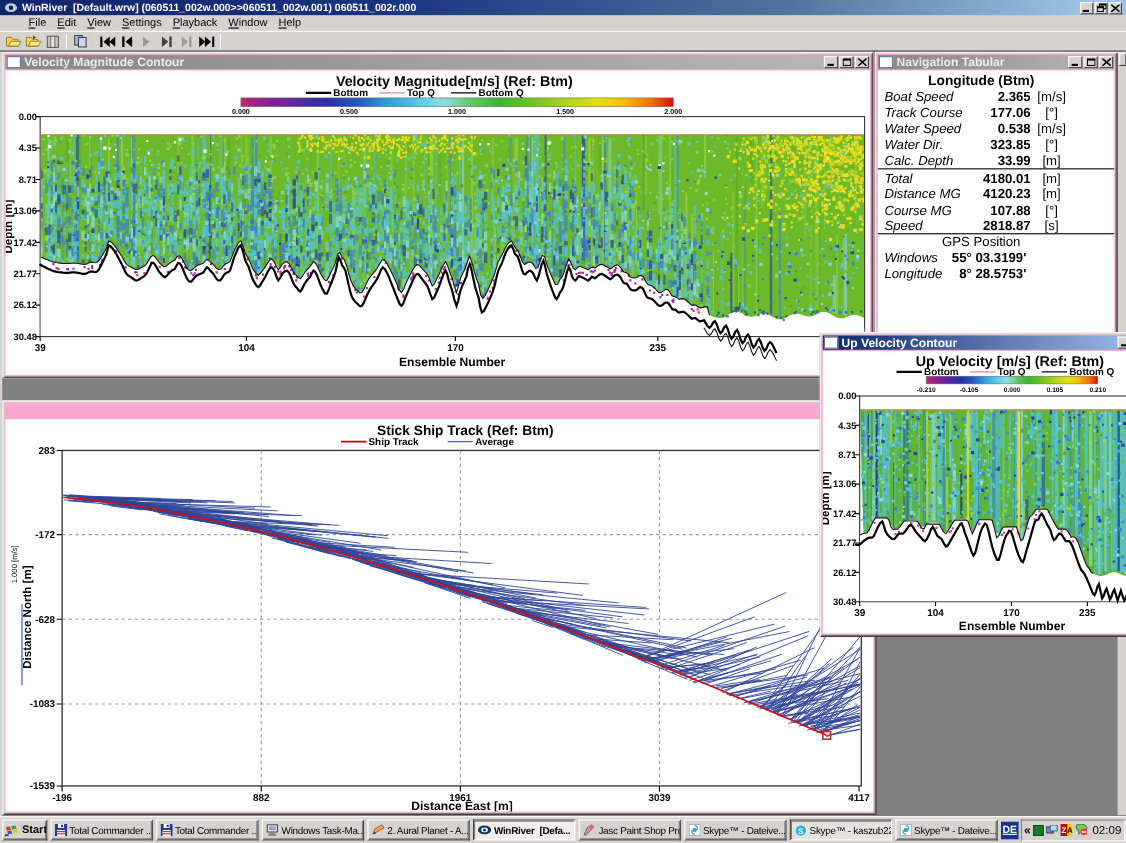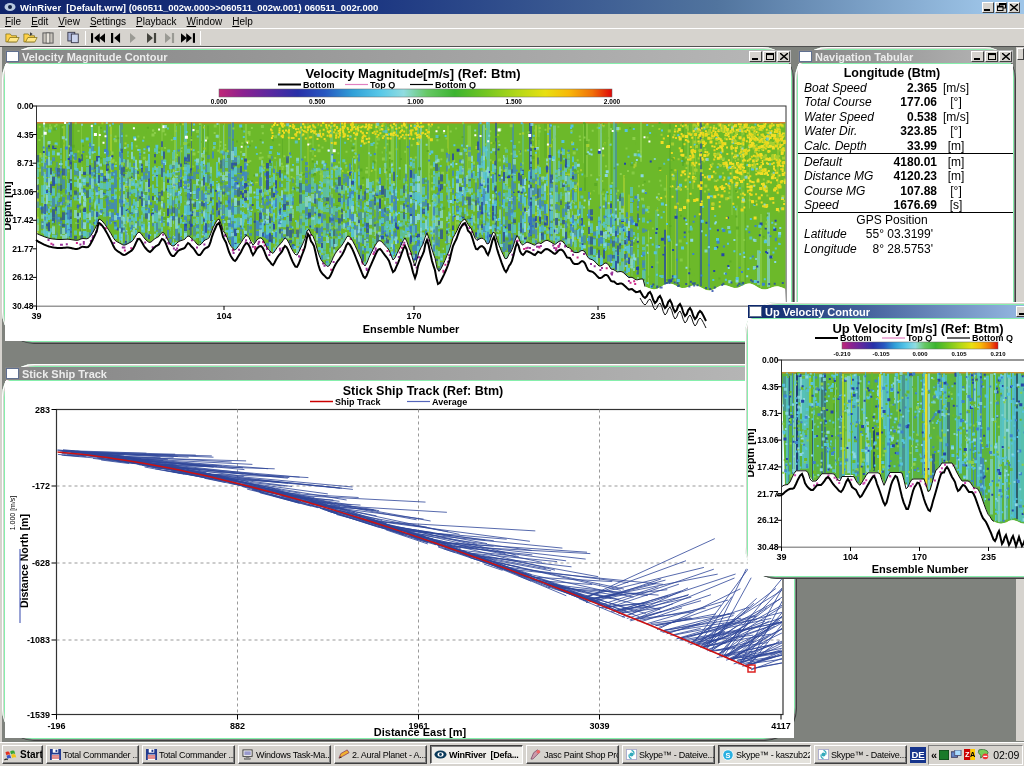--- a/index.html
+++ b/index.html
@@ -5,46 +5,46 @@
 #screen { position:relative; width:1024px; height:766px; background:#d6d3ce; }
 #titlebar { position:absolute; left:0; top:0; width:1024px; height:14px;
   background:linear-gradient(90deg,#10246a 0%,#1a3480 35%,#51749e 70%,#9ec5e8 97%);
   color:#fff; font-size:9.5px; font-weight:bold; display:flex; align-items:center; }
 #titlebar .ticon { margin:0 4px 0 4px; display:flex; }
 #titlebar .txt { white-space:nowrap; }
 .capbtns { position:absolute; right:4px; top:1.5px; display:flex; gap:1px; }
 .cb { width:12px; height:11px; background:#d6d3ce; border:1px solid; border-color:#fff #404040 #404040 #fff;
   display:flex; align-items:center; justify-content:center; }
 #menubar { position:absolute; left:0; top:14px; width:1024px; height:14px; background:#d6d3ce;
-  font-size:10px; display:flex; align-items:center; color:#000; }
+  font-size:10px; display:flex; align-items:center; color:#000;padding-left:21px; }
 #menubar span { padding:0 5px; }
 #menubar u { text-decoration:underline; }
 #toolbar { position:absolute; left:0; top:28px; width:1024px; height:18px; background:#d6d3ce;
   border-top:1px solid #fff; display:flex; align-items:center; }
 #toolbar .tbsep { width:1px; height:14px; background:#808080; border-right:1px solid #fff; margin:0 3px; }
 #toolbar .ticn { width:18px; height:16px; display:flex; align-items:center; justify-content:center; }
 #mdi { position:absolute; left:0; top:46px; width:1024px; height:696px; background:#7f827d;
   border-top:1px solid #505050; }
 .edgeL { position:absolute; left:0; top:0; width:2px; height:696px; background:#d6d3ce; }
-.win { position:absolute; background:#86efac;
-  box-shadow: inset 1px 1px 0 #ffffff, inset -1px -1px 0 #404040, inset 2px 2px 0 #d6d3ce, inset -2px -2px 0 #808080; border-radius: 32px; }
+.win { position:absolute; background:#f9a8d4;
+  box-shadow: inset 1px 1px 0 #ffffff, inset -1px -1px 0 #404040, inset 2px 2px 0 #d6d3ce, inset -2px -2px 0 #808080; }
 .wtitle { position:absolute; left:3px; top:3px; right:3px; height:13px;
   background:linear-gradient(90deg,#868686,#b8b8b8); color:#ececec; font-size:11px; font-weight:bold;
   display:flex; align-items:center; overflow:hidden; }
 .win.active .wtitle { background:linear-gradient(90deg,#0a246a,#a6caf0); color:#fff; }
 .wicon { width:13px; height:11px; background:#fff; border:1px solid #607090; margin:0 3px 0 1px; flex:none; }
 .wbtns { margin-left:auto; display:flex; gap:1px; margin-right:1px; flex:none; }
 .wb { width:13px; height:11px; background:#d6d3ce; border:1px solid; border-color:#fff #404040 #404040 #fff;
   display:flex; align-items:center; justify-content:center; }
 .wcontent { position:absolute; left:3px; top:17px; right:3px; bottom:3px; background:#fff; overflow:hidden; }
 .nvt { position:absolute; left:0; width:188px; text-align:center; font-weight:bold; font-size:12.5px; }
 .nrow { position:absolute; left:0; right:0; height:14.5px; font-size:12px; }
 .nl { position:absolute; left:6px;font-style:italic; }
 .nv { position:absolute; left:2px; width:137px; text-align:right; font-weight:bold; }
-.nv2 { position:absolute; left:0; width:135px; text-align:right; font-weight:normal; }
+.nv2 { position:absolute; left:0; width:135px; text-align:right; font-weight:bold; }
 .nu { position:absolute; left:136px; width:44px; text-align:center; }
 .nhr { position:absolute; left:0; right:0; border-top:1.5px solid #000; }
 #taskbar { position:absolute; left:0; top:742px; width:1024px; height:24px; background:#d6d3ce;
   border-top:1px solid #fff; display:flex; align-items:center; padding:0 2px; gap:3px; }
 .tbtn { height:19px; background:#d6d3ce; border:1px solid; border-color:#fff #404040 #404040 #fff;
   box-shadow:inset -1px -1px 0 #808080; display:flex; align-items:center; font-size:10px; padding:0 3px;
   white-space:nowrap; overflow:hidden; flex:none; }
 .tlab { font-size:9px; letter-spacing:-0.25px; }
 .tbtn.start { width:41px; font-weight:bold; font-size:10px; padding:0 1px;align-items:center; }
 .tbtn:not(.start) { width:93px; }
@@ -642,78 +642,74 @@
           </span>
         </div>
    <div class="wcontent">
           <div class="nvt" style="top:2px">Longitude (Btm)</div>
           <div class="nrow" style="top:16.5px">
             <span class="nl">Boat Speed</span>
             <span class="nv">2.365</span>
             <span class="nu">[m/s]</span>
           </div>
           <div class="nrow" style="top:31px">
-            <span class="nl">Total Course</span>
+            <span class="nl">Track Course</span>
             <span class="nv">177.06</span>
             <span class="nu">[°]</span>
           </div>
           <div class="nrow" style="top:45.5px">
             <span class="nl">Water Speed</span>
             <span class="nv">0.538</span>
             <span class="nu">[m/s]</span>
           </div>
           <div class="nrow" style="top:60px">
             <span class="nl">Water Dir.</span>
             <span class="nv">323.85</span>
             <span class="nu">[°]</span>
           </div>
           <div class="nrow" style="top:74.5px">
             <span class="nl">Calc. Depth</span>
             <span class="nv">33.99</span>
             <span class="nu">[m]</span>
           </div>
           <div class="nhr" style="top:89px"></div>
           <div class="nrow" style="top:90.5px">
-            <span class="nl">Default</span>
+            <span class="nl">Total</span>
             <span class="nv">4180.01</span>
             <span class="nu">[m]</span>
           </div>
           <div class="nrow" style="top:105px">
             <span class="nl">Distance MG</span>
             <span class="nv">4120.23</span>
             <span class="nu">[m]</span>
           </div>
           <div class="nrow" style="top:119.5px">
             <span class="nl">Course MG</span>
             <span class="nv">107.88</span>
             <span class="nu">[°]</span>
           </div>
           <div class="nrow" style="top:134px">
             <span class="nl">Speed</span>
-            <span class="nv">1676.69</span>
+            <span class="nv">2818.87</span>
             <span class="nu">[s]</span>
           </div>
           <div class="nhr" style="top:147.5px"></div>
           <div class="nvt" style="top:148.5px;font-weight:normal;font-size:12px">GPS Position</div>
           <div class="nrow" style="top:163px">
-            <span class="nl">Latitude</span>
+            <span class="nl">Windows</span>
             <span class="nv2">55° 03.3199'</span>
           </div>
           <div class="nrow" style="top:177.5px">
             <span class="nl">Longitude</span>
             <span class="nv2">8° 28.5753'</span>
           </div>
         </div>
  </div>
 
  <div class="win" id="wstick" style="left:2px;top:317px;width:795px;height:377px;">
-   <div class="wtitle">
-          <span class="wicon"></span>
-          <span>Stick Ship Track</span>
-        </div>
    <div class="wcontent"><svg width="789" height="357" viewBox="5 380 789 357" font-family="Liberation Sans,sans-serif">
             <text x="423" y="394" font-size="12.5" font-weight="bold" text-anchor="middle">Stick Ship Track (Ref: Btm)</text>
             <g font-size="9" font-weight="bold">
               <line x1="310" y1="400.5" x2="333" y2="400.5" stroke="#cc0000" stroke-width="1.5"></line>
               <text x="335" y="403.5">Ship Track</text>
               <line x1="407" y1="400.5" x2="430" y2="400.5" stroke="#5566bb" stroke-width="1.2"></line>
               <text x="432" y="403.5">Average</text>
             </g>
             <rect x="56.5" y="408.5" width="726.5" height="305.0" fill="#fff" stroke="#333" stroke-width="1.2"></rect>
             <line x1="56.5" y1="485" x2="783" y2="485" stroke="#999" stroke-width="1" stroke-dasharray="3 3"></line>

